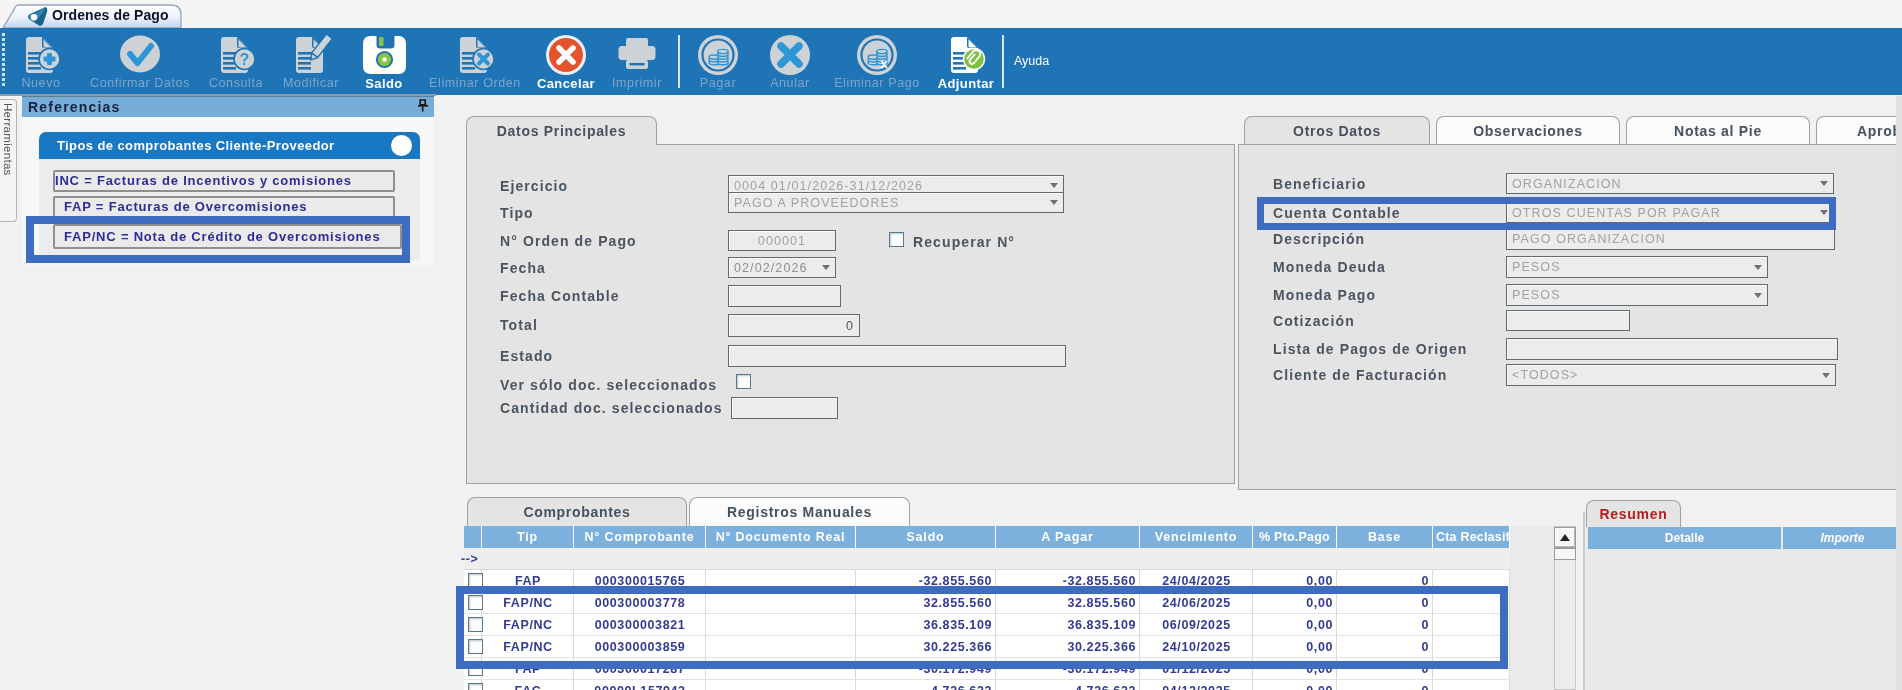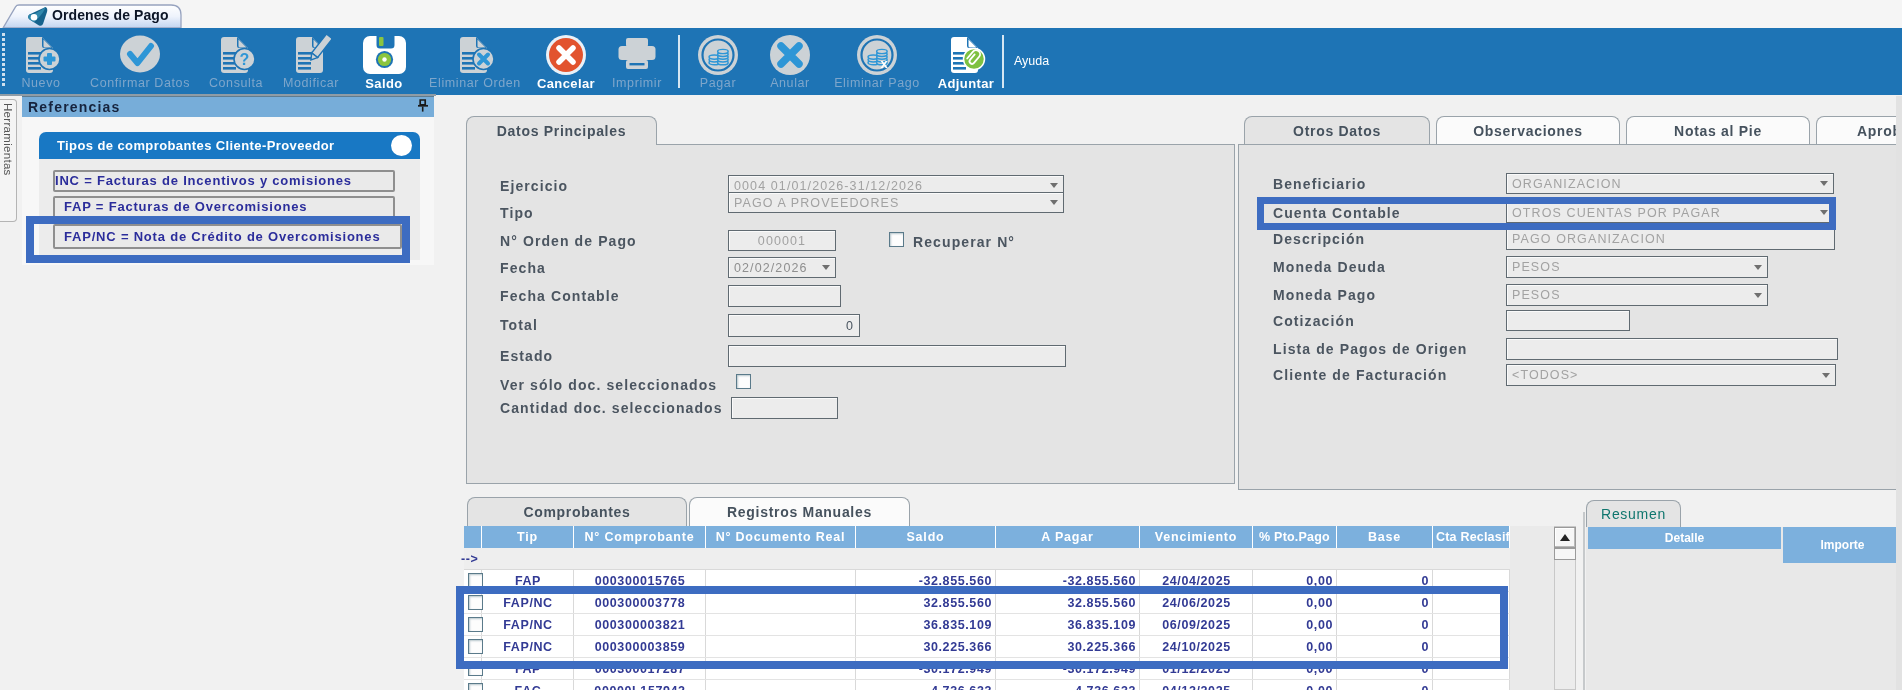--- a/index.html
+++ b/index.html
@@ -343,17 +343,17 @@
 <div class="cell" style="left:1337px;top:680px;width:92px;text-align:right;">0</div>
 <div class="annot" style="left:456px;top:586px;width:1052px;height:83px;"></div>
 <div class="ab" style="left:1510px;top:526px;width:44px;height:164px;background:#eaeaea;"></div>
 
 <div class="ab" style="left:1554px;top:526px;width:22px;height:164px;background:#ececec;border:1px solid #c8c8c8;"></div>
 <div class="ab" style="left:1554px;top:527px;width:22px;height:21px;background:#f6f6f6;border:1px solid #9a9a9a;box-shadow:inset -1px -1px 0 #b9b9b9, inset 1px 1px 0 #fff;"></div>
 <div class="ab" style="left:1560px;top:534px;width:0;height:0;border-left:5px solid transparent;border-right:5px solid transparent;border-bottom:7px solid #222;"></div>
 <div class="ab" style="left:1554px;top:548px;width:22px;height:12px;background:#f6f6f6;border:1px solid #9a9a9a;"></div>
 
 <div class="ab" style="left:1583px;top:512px;width:2px;height:178px;background:#c6c9cb;"></div>
-<div class="chip" style="left:1586px;top:500px;width:95px;height:27px;font-weight:normal;color:#0f766e;">Resumen</div>
+<div class="chip" style="left:1586px;top:500px;width:95px;height:27px;font-weight:bold;color:#b91c1c;">Resumen</div>
 <div class="ab" style="left:1586px;top:527px;width:316px;height:163px;background:#e8e8e8;"></div>
 <div class="ab" style="left:1588px;top:527px;width:193px;height:22px;background:#7cb0dd;color:#fff;font-size:12px;font-weight:bold;display:flex;align-items:center;justify-content:center;">Detalle</div>
-<div class="ab" style="left:1783px;top:527px;width:119px;height:36px;background:#7cb0dd;color:#fff;font-size:12px;font-weight:bold;display:flex;align-items:center;justify-content:center;">Importe</div>
+<div class="ab" style="left:1783px;top:527px;width:119px;height:22px;background:#7cb0dd;color:#fff;font-size:12px;font-weight:bold;display:flex;align-items:center;justify-content:center;font-style:italic;">Importe</div>
 <div class="ab" style="left:1896px;top:96px;width:6px;height:594px;background:#e2e2e2;"></div>
 
 </body></html>

